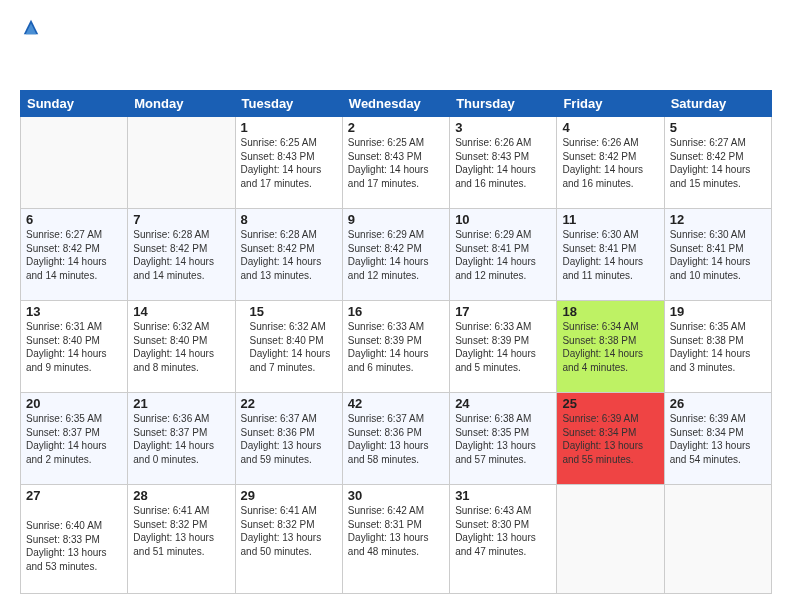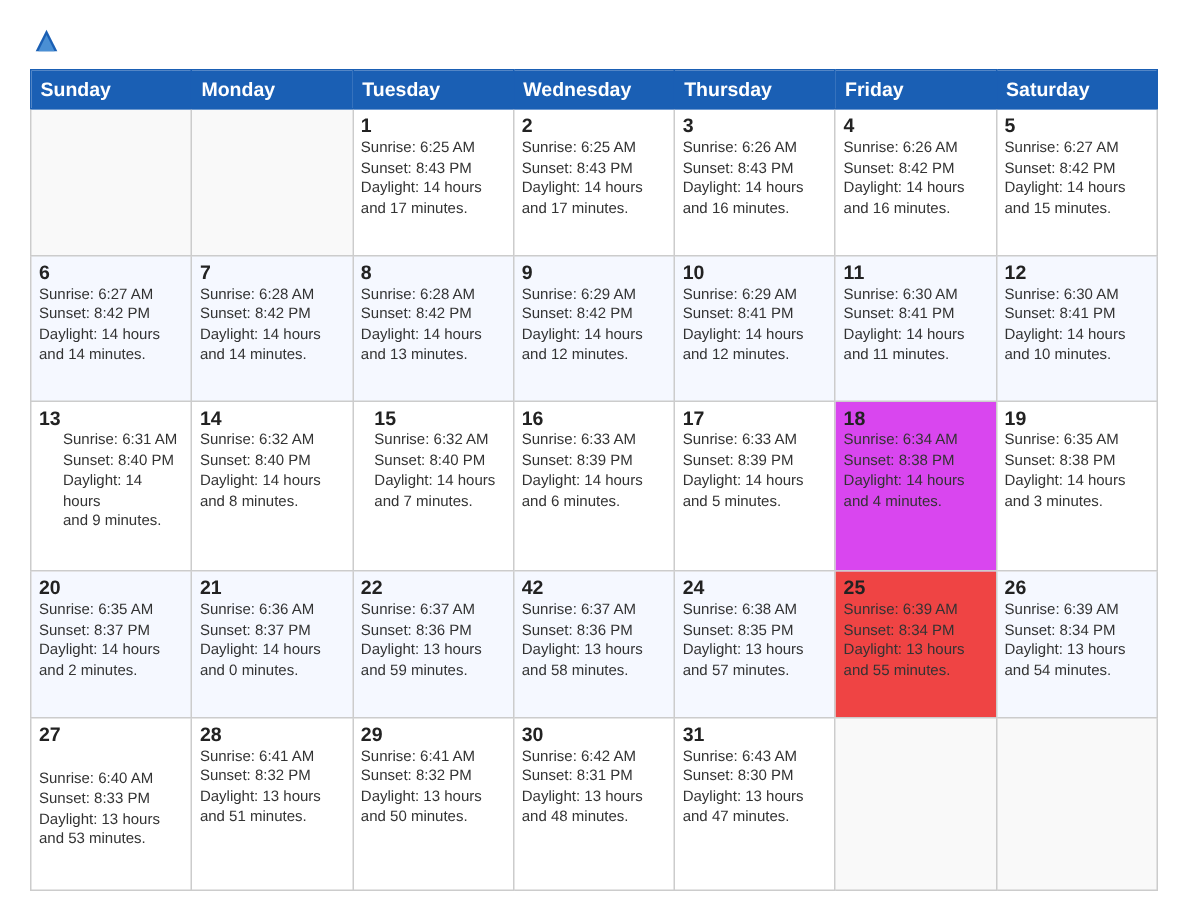--- a/index.html
+++ b/index.html
@@ -9,20 +9,21 @@
       font-family: Arial, sans-serif;
       background: #fff;
       overflow: hidden;
     }
     .page {
       width: 792px;
       height: 604px;
       padding: 18px 20px 10px 20px;
       display: flex;
       flex-direction: column;
+      gap: 44px;
     }
     .header {
       display: flex;
       justify-content: space-between;
       align-items: flex-start;
       margin-bottom: 10px;
     }
     .logo {
       display: flex;
       flex-direction: column;
@@ -223,21 +224,21 @@
             <span class="day-num">12</span>
             <div class="day-info" style="white-space: pre-line;">Sunrise: 6:30 AM
 Sunset: 8:41 PM
 Daylight: 14 hours
 and 10 minutes.</div>
           </td>
         </tr>
         <tr>
           <td style="background-color: rgb(255, 255, 255);">
             <span class="day-num">13</span>
-            <div class="day-info" style="white-space: pre-line; margin-left: 16px;">Sunrise: 6:31 AM
+            <div class="day-info" style="white-space: pre-line;">Sunrise: 6:31 AM
 Sunset: 8:40 PM
 Daylight: 14 hours
 and 9 minutes.</div>
           </td>
           <td style="background-color: rgb(255, 255, 255);">
             <span class="day-num">14</span>
             <div class="day-info" style="white-space: pre-line;">Sunrise: 6:32 AM
 Sunset: 8:40 PM
 Daylight: 14 hours
 and 8 minutes.</div>
@@ -256,21 +257,21 @@
 Daylight: 14 hours
 and 6 minutes.</div>
           </td>
           <td style="background-color: rgb(255, 255, 255); margin-top: 24px;">
             <span class="day-num">17</span>
             <div class="day-info" style="white-space: pre-line;">Sunrise: 6:33 AM
 Sunset: 8:39 PM
 Daylight: 14 hours
 and 5 minutes.</div>
           </td>
-          <td style="background-color: #d946ef;">
+          <td style="background-color: #bef264;">
             <span class="day-num">18</span>
             <div class="day-info" style="white-space: pre-line;">Sunrise: 6:34 AM
 Sunset: 8:38 PM
 Daylight: 14 hours
 and 4 minutes.</div>
           </td>
           <td style="background-color: rgb(255, 255, 255);">
             <span class="day-num">19</span>
             <div class="day-info" style="white-space: pre-line;">Sunrise: 6:35 AM
 Sunset: 8:38 PM

